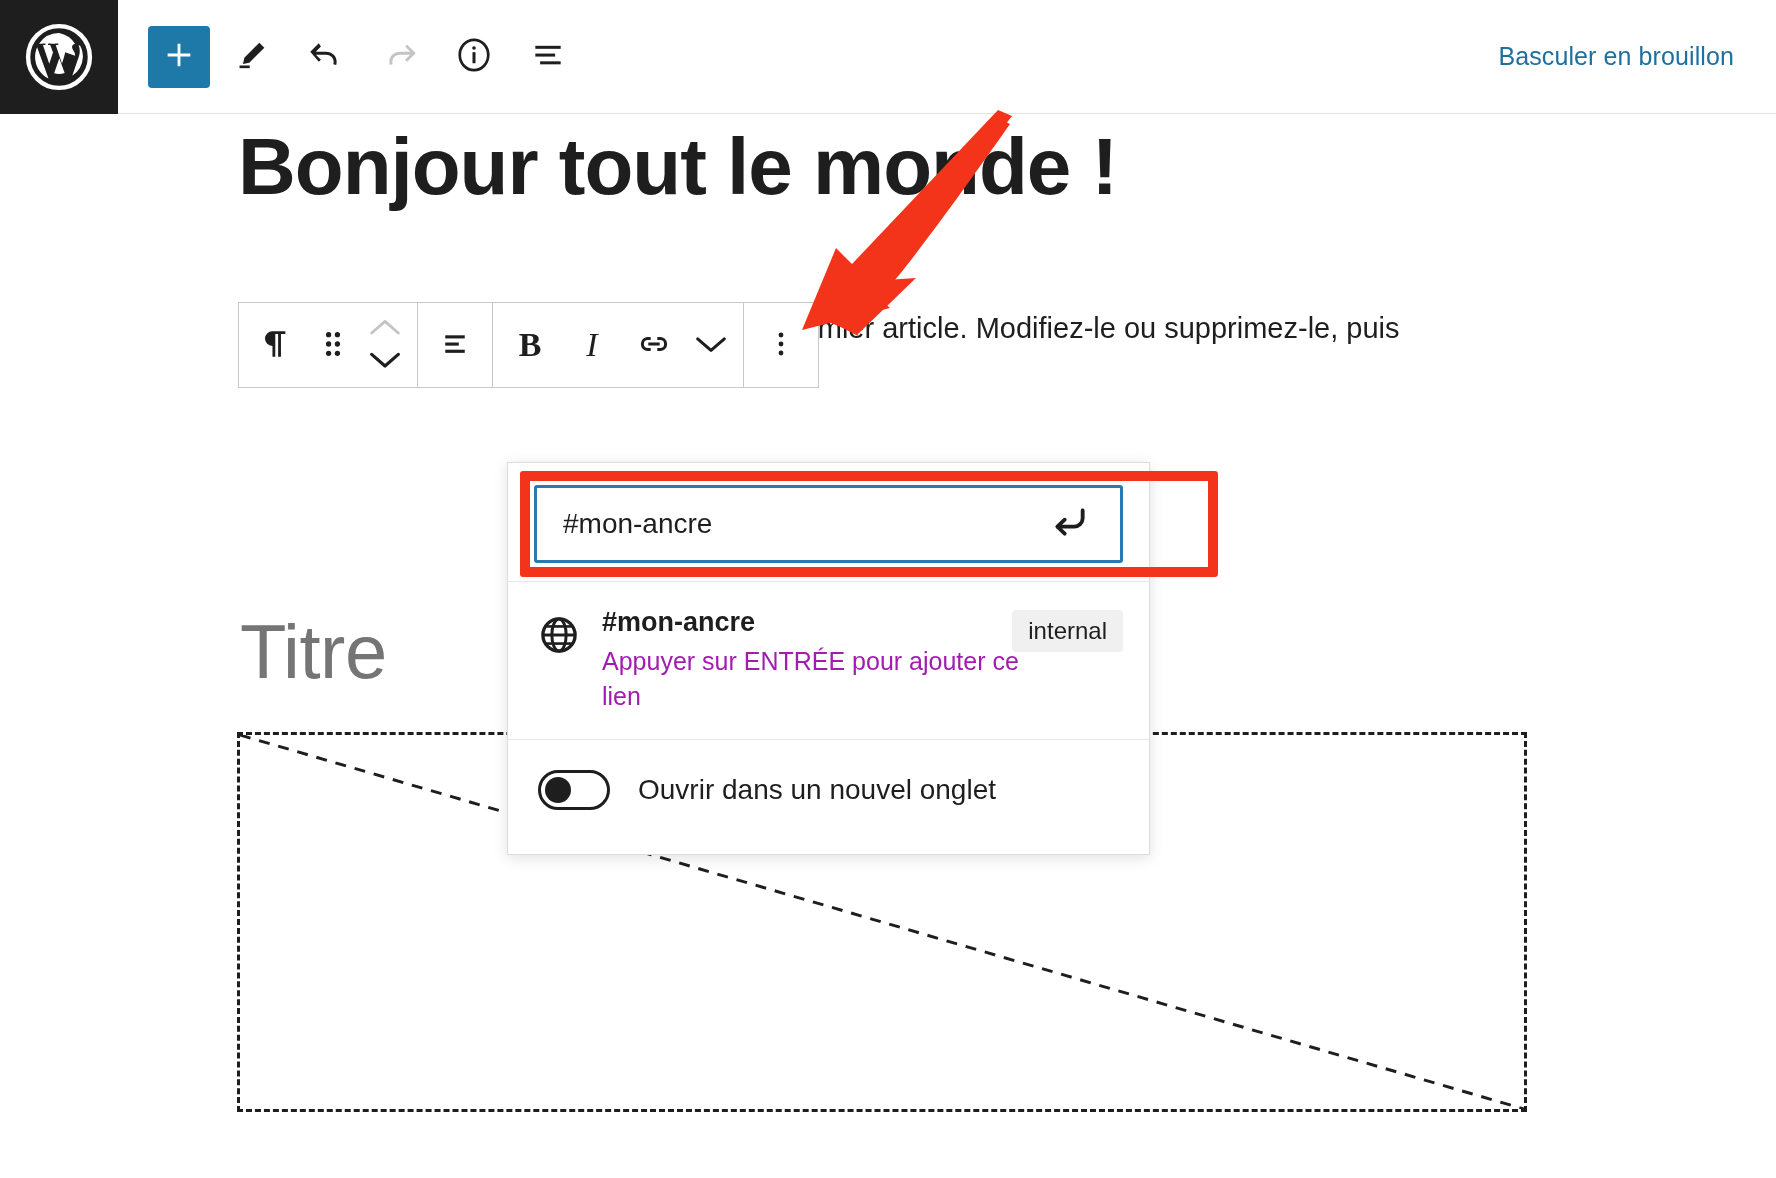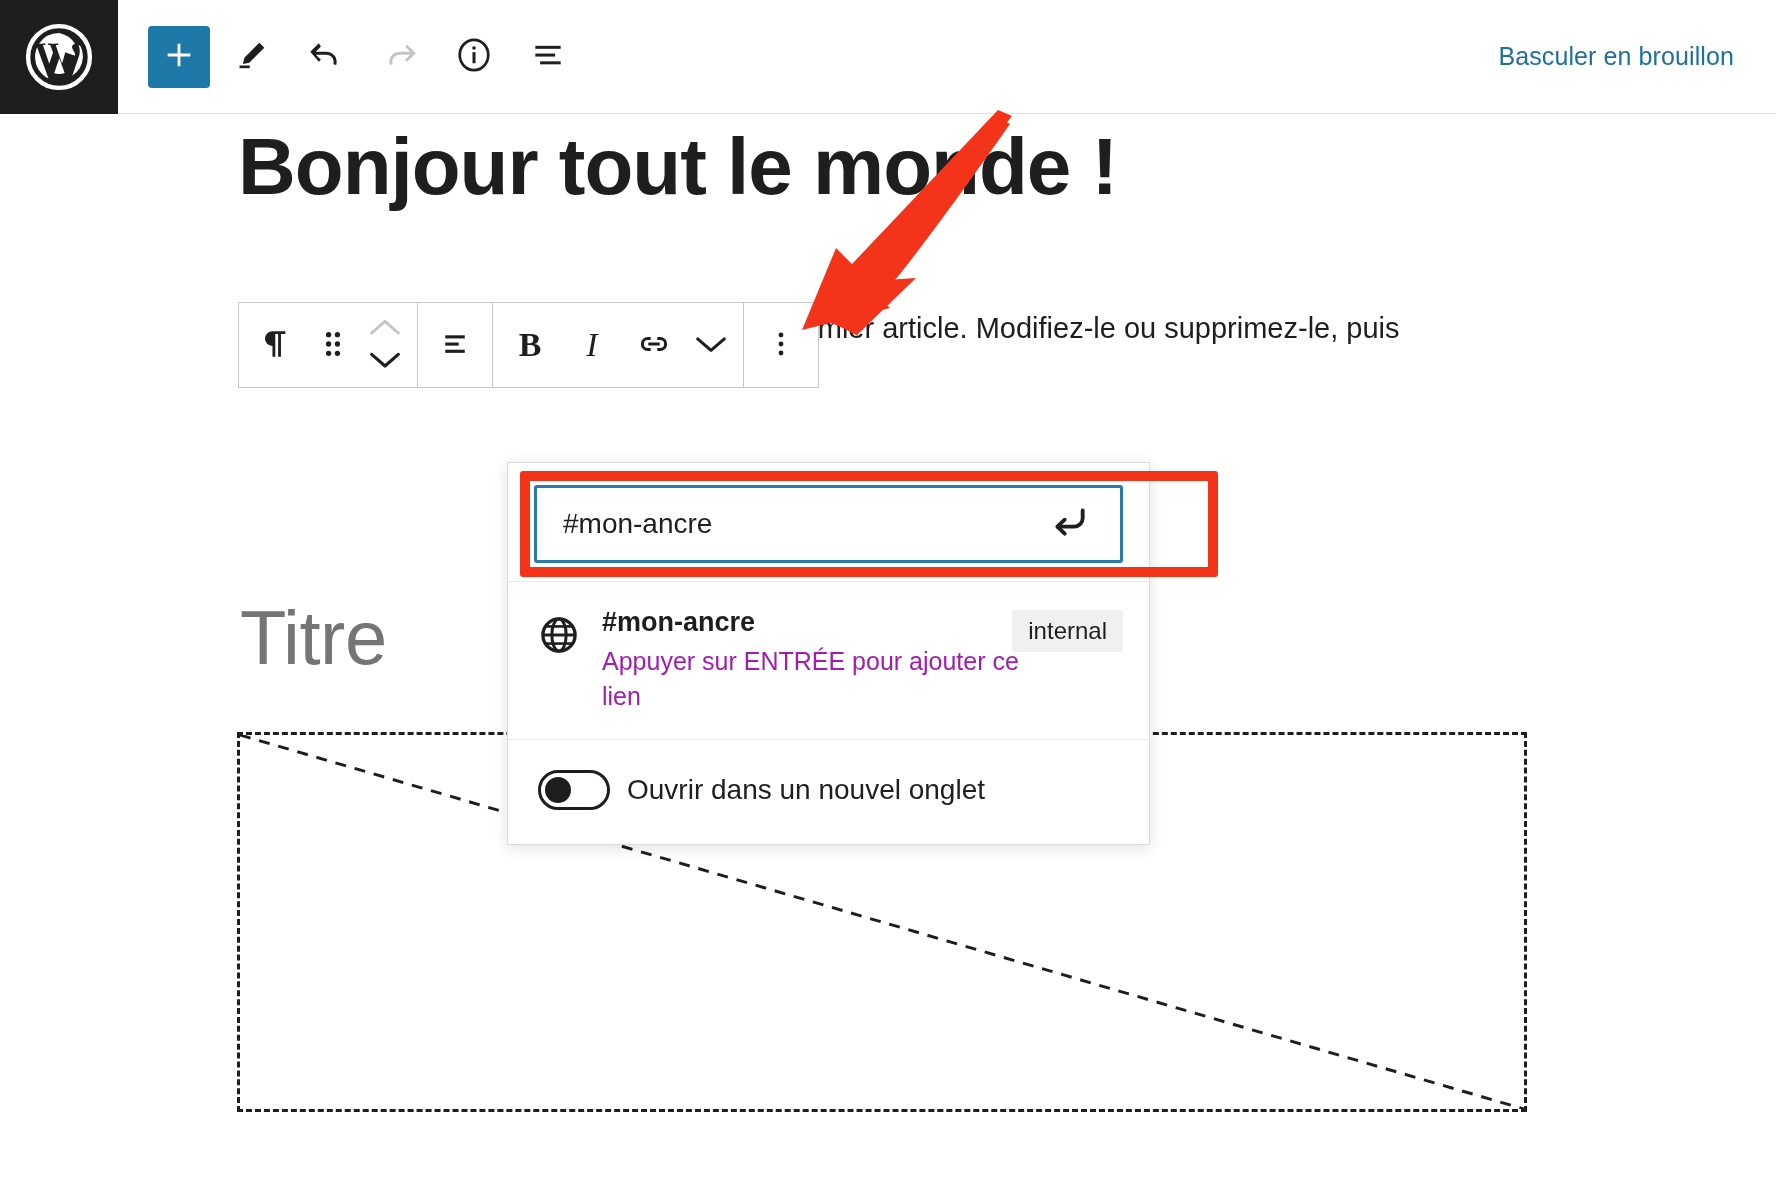--- a/index.html
+++ b/index.html
@@ -89,21 +89,21 @@
     font-size: 29px;
     line-height: 1.68;
     color: #1e1e1e;
   }
   #body-paragraph .spell {
     border-bottom: 3px dotted #d32f2f;
     padding-bottom: 1px;
   }
   #heading-placeholder {
     position: absolute;
-    left: 240px; top: 480px;
+    left: 240px; top: 494px;
     font-size: 76px;
     font-weight: normal;
     color: #757575;
     letter-spacing: -0.5px;
   }
   #image-placeholder {
     position: absolute;
     left: 237px; top: 618px;
     width: 1290px;
     height: 380px;
@@ -240,22 +240,22 @@
     background: #f0f0f0;
     color: #1e1e1e;
     font-size: 24px;
     padding: 7px 16px;
     border-radius: 4px;
   }
 
   #toggle-row {
     display: flex;
     align-items: center;
-    padding: 30px 26px 34px 30px;
-    gap: 17px;
+    padding: 30px 26px 44px 30px;
+    gap: 28px;
     text-align: right;
   }
   #toggle-switch {
     width: 72px; height: 40px;
     border: 3px solid #1e1e1e;
     border-radius: 20px;
     background: #ffffff;
     position: relative;
     flex: 0 0 auto;
   }

